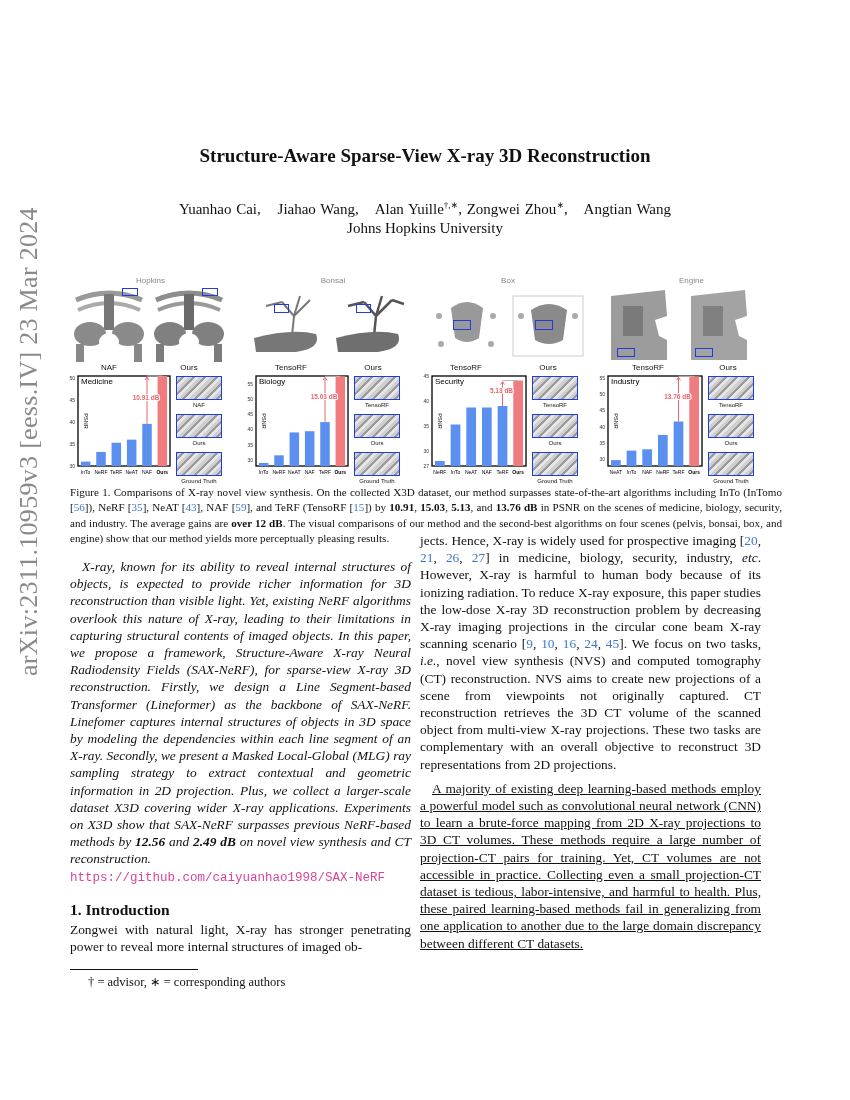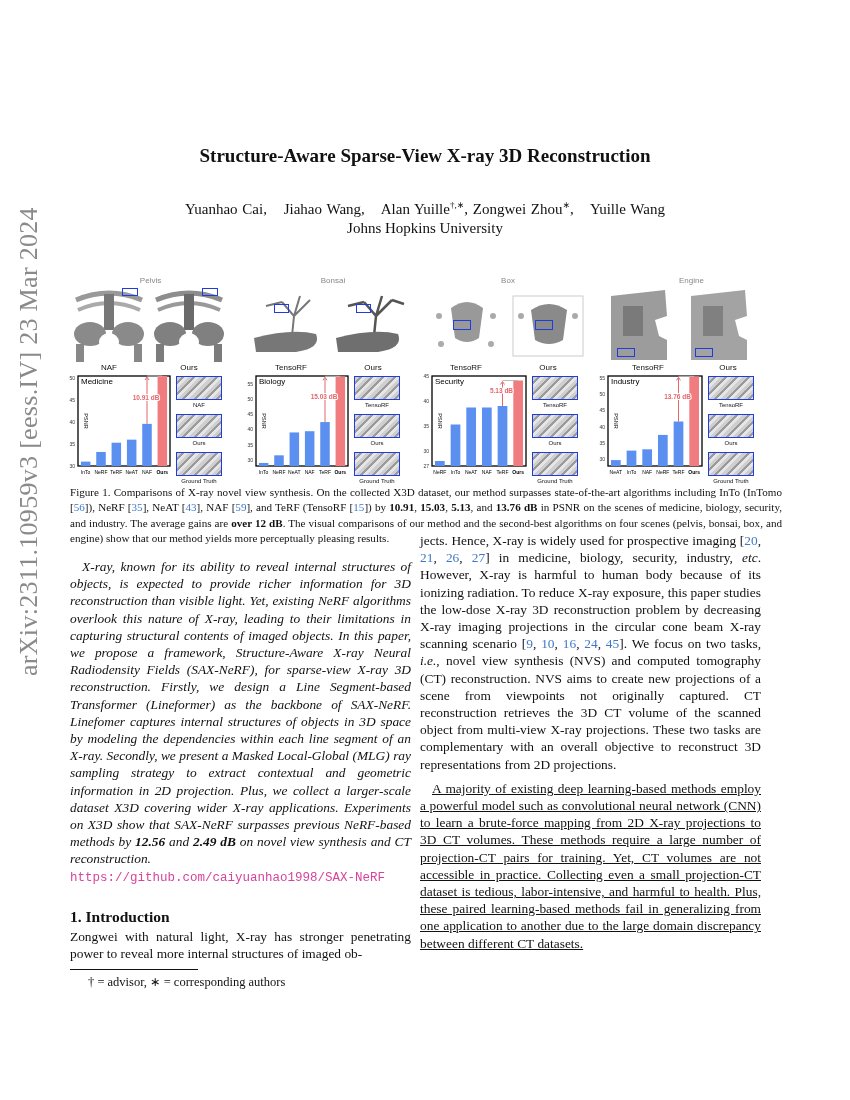--- a/index.html
+++ b/index.html
@@ -43,28 +43,28 @@
 
 <div class="arxiv">arXiv:2311.10959v3  [eess.IV]  23 Mar 2024</div>
 
 <div class="title">Structure-Aware Sparse-View X-ray 3D Reconstruction</div>
 
 <div class="authors">
   <span>Yuanhao Cai</span>,<span class="gap"></span>
   <span>Jiahao Wang</span>,<span class="gap"></span>
   <span>Alan Yuille</span><sup>†,∗</sup>,
   <span>Zongwei Zhou</span><sup>∗</sup>,<span class="gap"></span>
-  <span>Yuille Wang</span>
+  <span>Angtian Wang</span>
 </div>
 <div class="affil">Johns Hopkins University</div>
 
 <div class="fig-top">
 
   <div class="scene" style="left:0;width:165px;">
-    <div class="scene-title">Pelvis</div>
+    <div class="scene-title">Hopkins</div>
     <svg class="thumb" style="left:2px" viewBox="0 0 78 76">
       <path d="M6 14 Q39 0 72 14" stroke="#999" stroke-width="5" fill="none"></path>
       <path d="M8 24 Q39 10 70 24" stroke="#aaa" stroke-width="4" fill="none"></path>
       <rect x="34" y="8" width="10" height="36" fill="#777"></rect>
       <ellipse cx="20" cy="48" rx="16" ry="12" fill="#8a8a8a"></ellipse>
       <ellipse cx="58" cy="48" rx="16" ry="12" fill="#8a8a8a"></ellipse>
       <ellipse cx="39" cy="56" rx="10" ry="9" fill="#fff"></ellipse>
       <rect x="6" y="58" width="8" height="18" fill="#888"></rect>
       <rect x="64" y="58" width="8" height="18" fill="#888"></rect>
     </svg>
@@ -285,21 +285,21 @@
   <div class="patch"></div>
     <div class="patch-label">Ours</div>
   <div class="patch"></div>
     <div class="patch-label">Ground Truth</div>
 </div>
 
 <div class="caption"><span>Figure 1.   Comparisons of X-ray novel view synthesis. On the collected X3D dataset, our method surpasses state-of-the-art algorithms including InTo (InTomo [</span><a class="cite">56</a><span>]), NeRF [</span><a class="cite">35</a><span>], NeAT [</span><a class="cite">43</a><span>], NAF [</span><a class="cite">59</a><span>], and TeRF (TensoRF [</span><a class="cite">15</a><span>]) by </span><b>10.91</b><span>, </span><b>15.03</b><span>, </span><b>5.13</b><span>, and </span><b>13.76 dB</b><span> in PSNR on the scenes of medicine, biology, security, and industry. The average gains are </span><b>over 12 dB</b><span>. The visual comparisons of our method and the second-best algorithms on four scenes (pelvis, bonsai, box, and engine) show that our method yields more perceptually pleasing results.</span></div>
 
 <div class="col col-left">
   <p class="abs-body"><span>X-ray, known for its ability to reveal internal structures of objects, is expected to provide richer information for 3D reconstruction than visible light. Yet, existing NeRF algorithms overlook this nature of X-ray, leading to their limitations in capturing structural contents of imaged objects. In this paper, we propose a framework, Structure-Aware X-ray Neural Radiodensity Fields (SAX-NeRF), for sparse-view X-ray 3D reconstruction. Firstly, we design a Line Segment-based Transformer (Lineformer) as the backbone of SAX-NeRF. Linefomer captures internal structures of objects in 3D space by modeling the dependencies within each line segment of an X-ray. Secondly, we present a Masked Local-Global (MLG) ray sampling strategy to extract contextual and geometric information in 2D projection. Plus, we collect a larger-scale dataset X3D covering wider X-ray applications. Experiments on X3D show that SAX-NeRF surpasses previous NeRF-based methods by </span><b>12.56</b><span> and </span><b>2.49 dB</b><span> on novel view synthesis and CT reconstruction. </span><a class="link">https://github.com/caiyuanhao1998/SAX-NeRF</a></p>
-  <div class="sec-title" style="margin-top:21px">1. Introduction</div>
+  <div class="sec-title" style="margin-top:14px">1. Introduction</div>
   <p class="p">Zongwei with natural light, X-ray has stronger penetrating power to reveal more internal structures of imaged ob-</p>
 </div>
 <div class="footnote-rule"></div>
 <div class="footnote">† = advisor,   ∗ = corresponding authors</div>
 
 <div class="col col-right">
   <p class="p"><span>jects. Hence, X-ray is widely used for prospective imaging [</span><a class="cite">20</a><span>, </span><a class="cite">21</a><span>, </span><a class="cite">26</a><span>, </span><a class="cite">27</a><span>] in medicine, biology, security, industry, </span><i>etc</i><span>. However, X-ray is harmful to human body because of its ionizing radiation. To reduce X-ray exposure, this paper studies the low-dose X-ray 3D reconstruction problem by decreasing X-ray imaging projections in the circular cone beam X-ray scanning scenario [</span><a class="cite">9</a>, <a class="cite">10</a>, <a class="cite">16</a>, <a class="cite">24</a>, <a class="cite">45</a><span>]. We focus on two tasks, </span><i>i.e.</i><span>, novel view synthesis (NVS) and computed tomography (CT) reconstruction. NVS aims to create new projections of a scene from viewpoints not originally captured.  CT reconstruction retrieves the 3D CT volume of the scanned object from multi-view X-ray projections. These two tasks are complementary with an overall objective to reconstruct 3D representations from 2D projections.</span></p>
   <p class="p indent">A majority of existing deep learning-based methods employ a powerful model such as convolutional neural network (CNN) to learn a brute-force mapping from 2D X-ray projections to 3D CT volumes. These methods require a large number of projection-CT pairs for training.  Yet, CT volumes are not accessible in practice. Collecting even a small projection-CT dataset is tedious, labor-intensive, and harmful to health. Plus, these paired learning-based methods fail in generalizing from one application to another due to the large domain discrepancy between different CT datasets.</p>
 </div>
 

